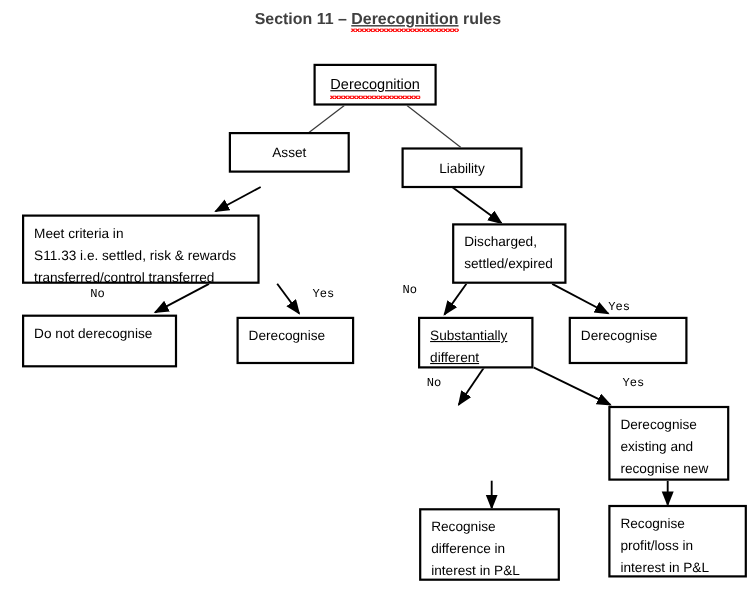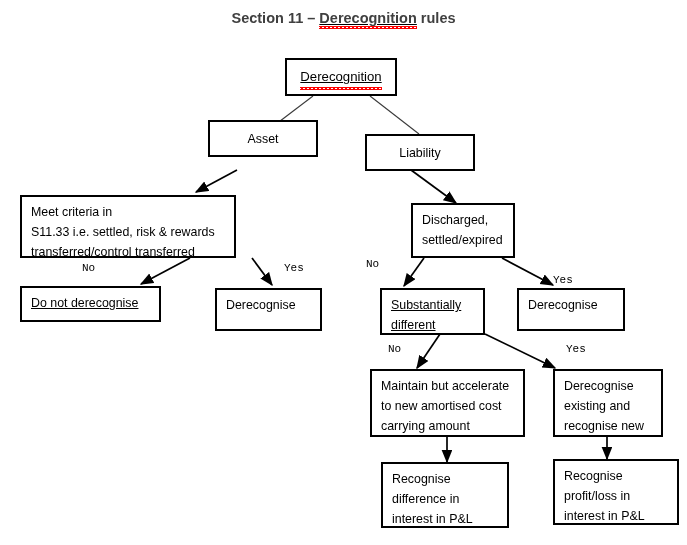--- a/index.html
+++ b/index.html
@@ -168,42 +168,37 @@
     <span class="txt">Meet criteria in
 S11.33 i.e. settled, risk &amp; rewards
 transferred/control transferred</span>
   </div>
 
   <div class="node leftal" style="left:411px; top:203px; width:104px; height:55px;">
     <span class="txt">Discharged,
 settled/expired</span>
   </div>
 
-  <div class="node leftal" style="left:20px; top:286px; width:141px; height:36px;text-decoration:underline;">
+  <div class="node leftal" style="left:20px; top:286px; width:141px; height:48px;">
     <span class="txt">Do not derecognise</span>
   </div>
 
   <div class="node leftal" style="left:215px; top:288px; width:107px; height:43px;">
     <span class="txt">Derecognise</span>
   </div>
 
   <div class="node leftal" style="left:380px; top:288px; width:105px; height:47px;text-decoration:underline;">
     <span class="txt">Substantially
 different</span>
   </div>
 
   <div class="node leftal" style="left:517px; top:288px; width:108px; height:43px;">
     <span class="txt">Derecognise</span>
   </div>
 
-  <div class="node leftal" style="left:370px; top:369px; width:155px; height:68px;">
-    <span class="txt">Maintain but accelerate
-to new amortised cost
-carrying amount</span>
-  </div>
 
   <div class="node leftal" style="left:553px; top:369px; width:110px; height:68px;">
     <span class="txt">Derecognise
 existing and
 recognise new</span>
   </div>
 
   <div class="node leftal" style="left:381px; top:462px; width:128px; height:66px;">
     <span class="txt">Recognise
 difference in

